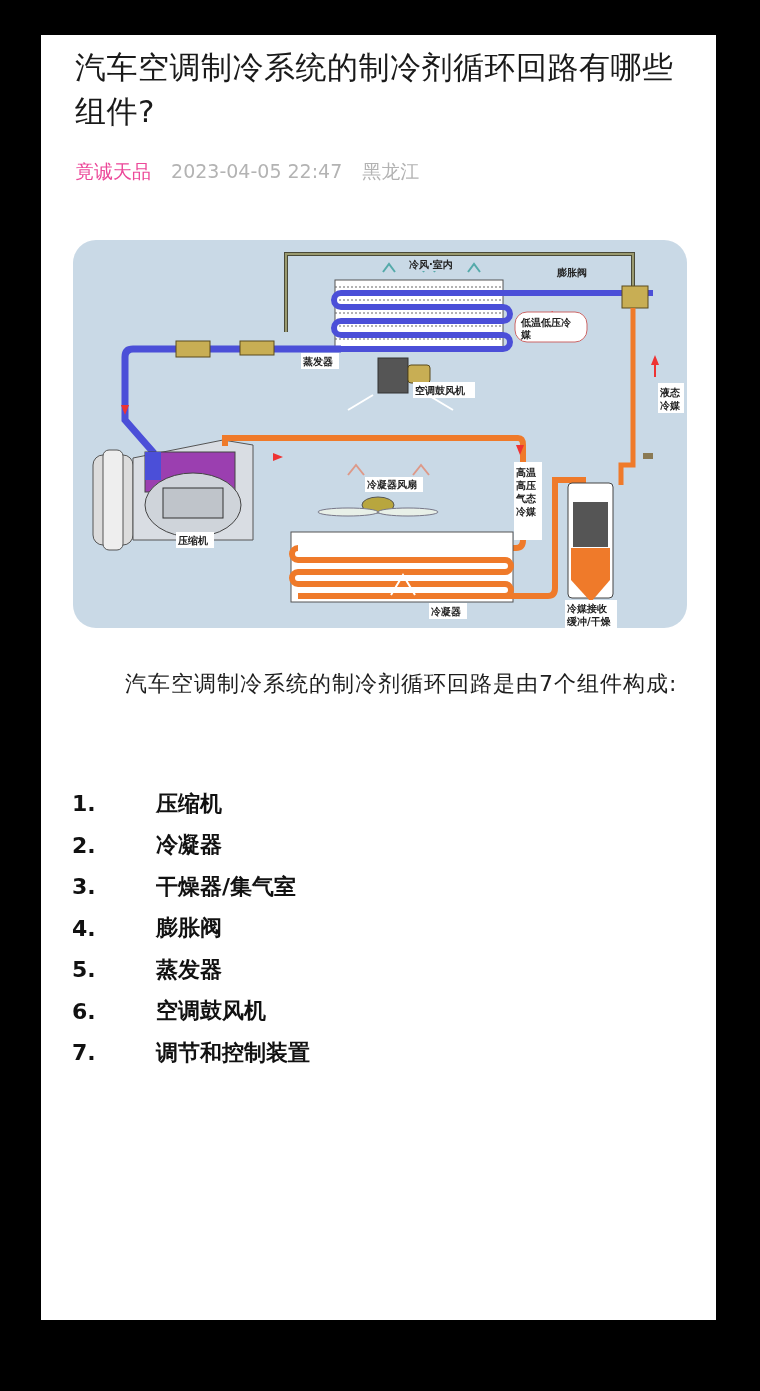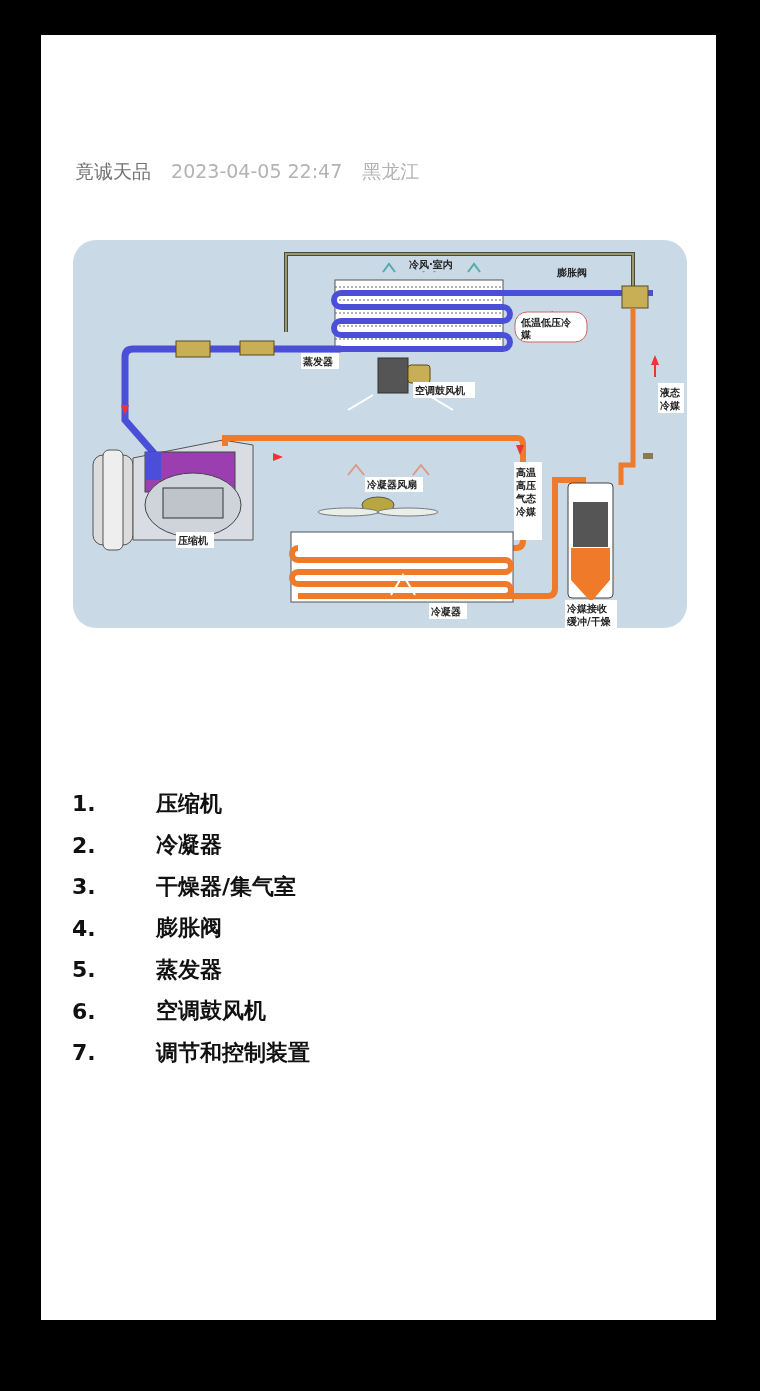--- a/index.html
+++ b/index.html
@@ -2,37 +2,38 @@
 <html><head>
 <meta charset="utf-8">
 <style>
   html, body { margin:0; padding:0; }
   body { width:760px; height:1391px; background:#000; position:relative; overflow:hidden;
          font-family:"DejaVu Sans","Liberation Sans",sans-serif; }
   .page { position:absolute; left:41px; top:35px; width:675px; height:1285px; background:#fff; }
   .title { position:absolute; left:34px; top:10px; width:610px; font-size:31px; line-height:44px;
            color:#1a1a1a; font-weight:normal; letter-spacing:0.5px; margin:0; }
   .meta { position:absolute; left:34px; top:124px; font-size:19px; color:#b3b3b3; white-space:nowrap; }
-  .meta .author { color:#737373; margin-right:14px;text-align:right; }
+  .meta .author { color:#ec4899; margin-right:14px;text-align:right; }
   .meta .date { margin-right:14px;margin-top:32px; }
   .figure { position:absolute; left:32px; top:205px; width:614px; height:388px; background:#c9d9e6;border-radius:23px; }
   .figure svg { display:block; }
   .para { position:absolute; left:32px; width:612px; font-size:22px; line-height:42px; color:#1e1e1e;
           text-indent:52px; margin:0; letter-spacing:1px; }
   .p1 { top:628px; }
   .p2 { top:1118px; }
   .list { position:absolute; left:31px; top:748px; margin:0; padding:0; list-style:none; }
   .list li { height:41.5px; font-size:22px; font-weight:bold; color:#111; display:flex; align-items:center; }
   .list .num { width:84px; display:inline-block; }
   .lbl { font-size:10px; font-weight:bold; fill:#222; font-family:"DejaVu Sans",sans-serif; }
 </style>
 </head>
 <body>
 
 <div class="page">
+  <h1 class="title">汽车空调制冷系统的制冷剂循环回路有哪些组件?</h1>
   <div class="meta">
     <span class="author">竟诚天品</span>
     <span class="date">2023-04-05 22:47</span>
     <span class="loc">黑龙江</span>
   </div>
 
   <div class="figure">
     <svg width="614" height="388" viewBox="0 0 614 388" xmlns="http://www.w3.org/2000/svg">
 
       <path d="M213 92 L213 14 L560 14 L560 48" fill="none" stroke="#4a4a38" stroke-width="4"></path>
@@ -144,20 +145,21 @@
       <rect x="103" y="292" width="38" height="16" fill="#fff"></rect>
       <text class="lbl" x="105" y="304">压缩机</text>
       <rect x="356" y="363" width="38" height="16" fill="#fff"></rect>
       <text class="lbl" x="358" y="375">冷凝器</text>
       <rect x="492" y="360" width="52" height="28" fill="#fff"></rect>
       <text class="lbl" x="494" y="372">冷媒接收</text>
       <text class="lbl" x="494" y="385">缓冲/干燥</text>
     </svg>
   </div>
 
+  <p class="para p1">汽车空调制冷系统的制冷剂循环回路是由7个组件构成:</p>
 
   <ul class="list">
     <li>
         <span class="num">1.</span>
         <span>压缩机</span>
       </li>
     <li>
         <span class="num">2.</span>
         <span>冷凝器</span>
       </li>

